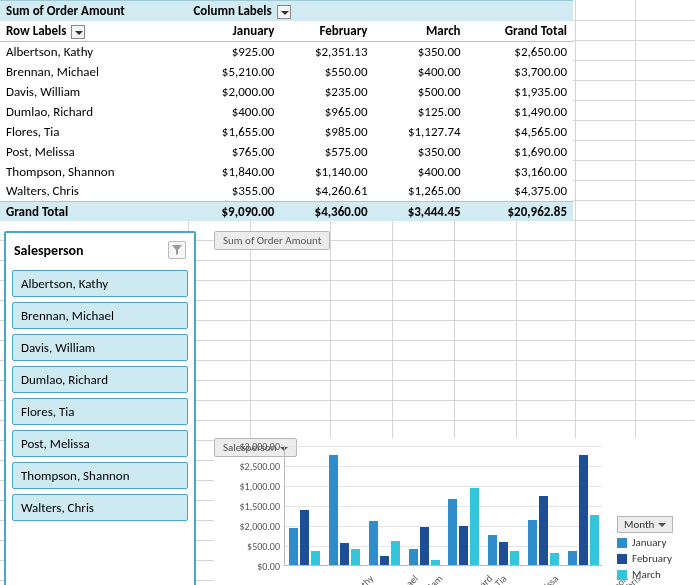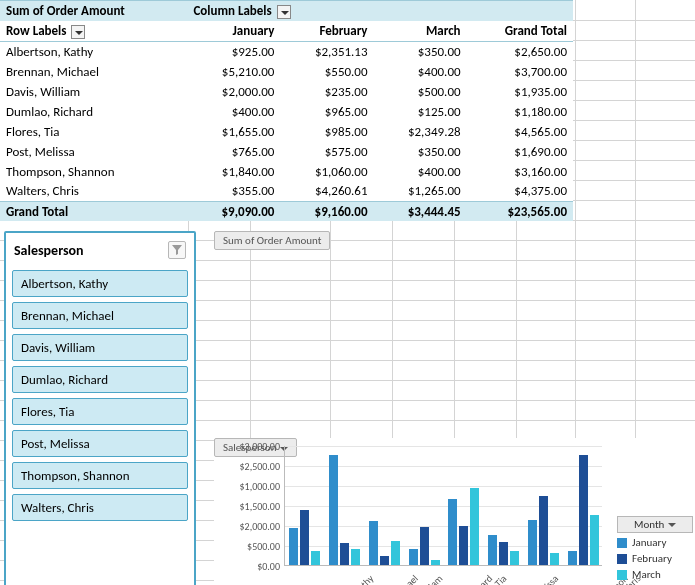--- a/index.html
+++ b/index.html
@@ -80,21 +80,21 @@
   .bar { width:9px; } 
   .xlab {
     position:absolute; font-size:10px; color:#555;
     transform: rotate(-45deg); transform-origin: right top;
     text-align:right; white-space:nowrap;
   }
   .legend { position:absolute; left:403px; top:78px; font-size:11px; color:#333;}
   .legend .row { display:flex; align-items:center; gap:5px; margin:3px 0;}
   .swatch { width:10px; height:10px; }
   .legend-head {
-    border:1px solid #b7b7b7; background:#ececec; padding:1px 16px;
+    border:1px solid #b7b7b7; background:#ececec; padding:1px 6px;
     font-size:11px; display:inline-flex; align-items:center; gap:4px;
   }
   .legend-head::after{
     content:""; border-left:4px solid transparent; border-right:4px solid transparent;
     border-top:4px solid #555;
   }
   .sp-pill { margin-top:188px; }
 </style>
 </head>
 <body>
@@ -183,58 +183,58 @@
           <td class="num">$2,000.00</td>
           <td class="num">$235.00</td>
           <td class="num">$500.00</td>
           <td class="num">$1,935.00</td>
         </tr>
         <tr class="data-row">
           <td>Dumlao, Richard</td>
           <td class="num">$400.00</td>
           <td class="num">$965.00</td>
           <td class="num">$125.00</td>
-          <td class="num">$1,180.00</td>
+          <td class="num">$1,490.00</td>
         </tr>
         <tr class="data-row">
           <td>Flores, Tia</td>
           <td class="num">$1,655.00</td>
           <td class="num">$985.00</td>
-          <td class="num">$2,349.28</td>
+          <td class="num">$1,127.74</td>
           <td class="num">$4,565.00</td>
         </tr>
         <tr class="data-row">
           <td>Post, Melissa</td>
           <td class="num">$765.00</td>
           <td class="num">$575.00</td>
           <td class="num">$350.00</td>
           <td class="num">$1,690.00</td>
         </tr>
         <tr class="data-row">
           <td>Thompson, Shannon</td>
           <td class="num">$1,840.00</td>
-          <td class="num">$1,060.00</td>
+          <td class="num">$1,140.00</td>
           <td class="num">$400.00</td>
           <td class="num">$3,160.00</td>
         </tr>
         <tr class="data-row">
           <td>Walters, Chris</td>
           <td class="num">$355.00</td>
           <td class="num">$4,260.61</td>
           <td class="num">$1,265.00</td>
           <td class="num">$4,375.00</td>
         </tr>
       </tbody>
   <tbody>
         <tr class="grand-row">
     <td>Grand Total</td>
     <td class="num">$9,090.00</td>
-    <td class="num">$9,160.00</td>
+    <td class="num">$4,360.00</td>
     <td class="num">$3,444.45</td>
-    <td class="num">$23,565.00</td>
+    <td class="num">$20,962.85</td>
   </tr>
 </tbody>
     </table>
 
 <div class="lower">
   <div class="slicer">
     <div class="slicer-head">
       <span>Salesperson</span>
       <span class="funnel">
         <svg width="12" height="12" viewBox="0 0 12 12">

